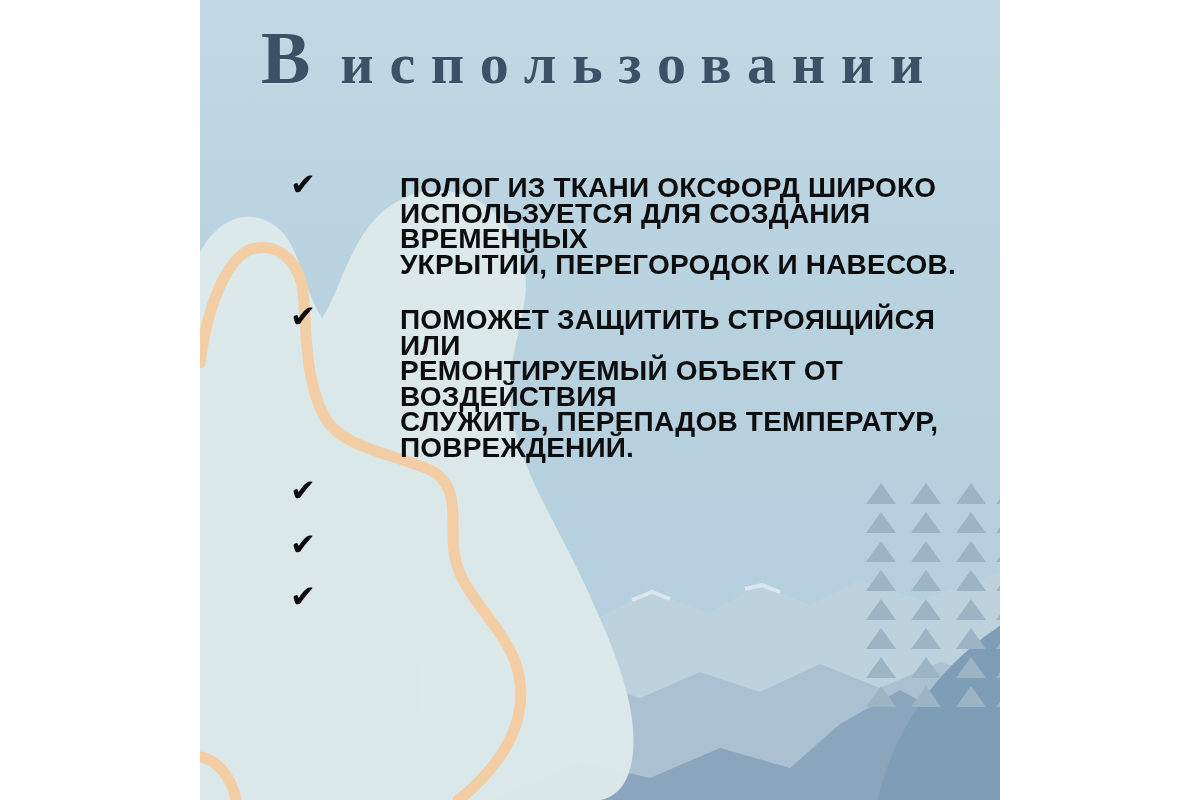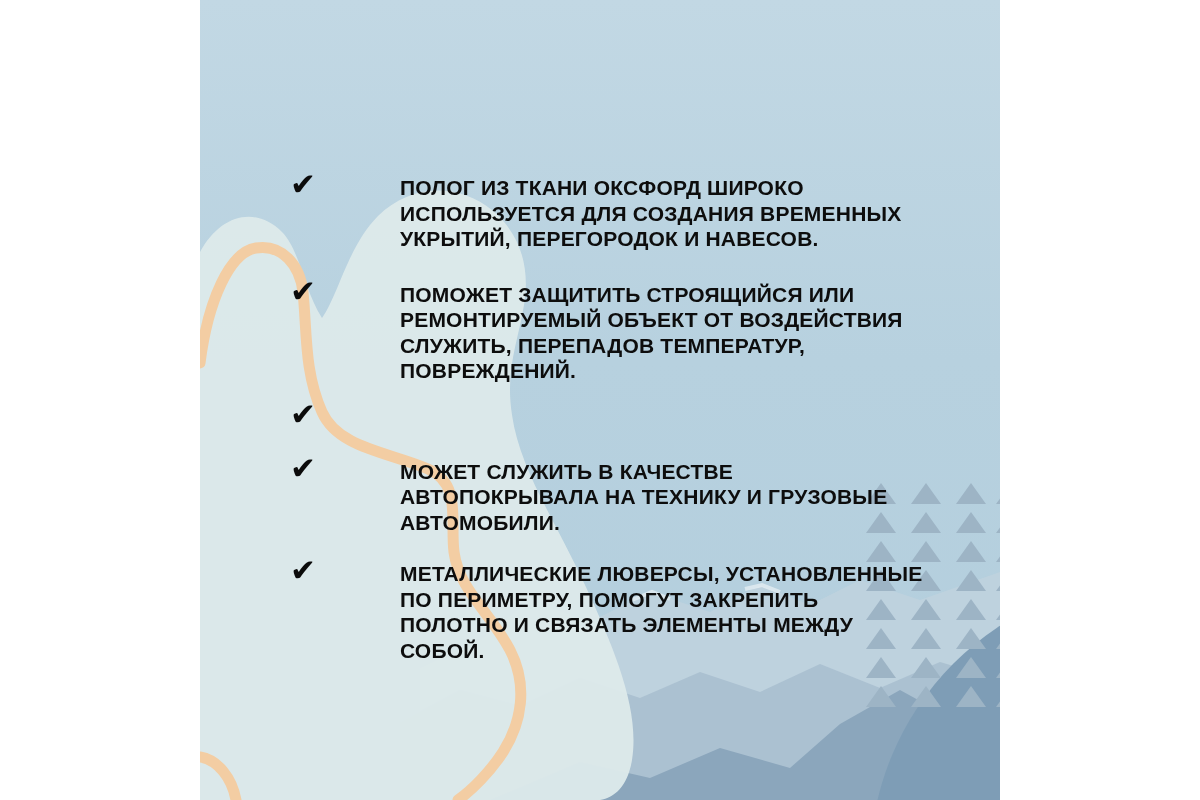--- a/index.html
+++ b/index.html
@@ -14,21 +14,21 @@
   .title-initial{font-size:74px;letter-spacing:0;vertical-align:baseline;}
   .title-rest{font-size:58px;letter-spacing:0.27em;margin-left:30px;}
   .checklist{position:absolute;left:90px;top:175px;width:690px;margin:0;padding:0;list-style:none;}
   .checklist li{display:flex;align-items:flex-start;}
   .checklist li:nth-child(1){margin-bottom:30px;}
   .checklist li:nth-child(2){margin-bottom:21px;}
   .checklist li:nth-child(3){margin-bottom:28px;}
   .checklist li:nth-child(4){margin-bottom:26px;}
   .check{flex:0 0 40px;margin-right:70px;font-size:31px;line-height:26px;color:#0b0b0b;
          transform:translateY(-3px);}
-  .item-text{margin:0;font-weight:700;font-size:21px;line-height:25.5px;color:#0d0d0d;
+  .item-text{margin:0;font-weight:700;font-size:28px;line-height:25.5px;color:#0d0d0d;
              letter-spacing:0.2px;white-space:pre-line;}
 </style>
 </head>
 <body>
 
 <div class="canvas">
   <div class="poster">
 
     <svg class="decor" viewBox="0 0 800 800" aria-hidden="true">
       <defs>
@@ -84,47 +84,41 @@
           <use href="#tri" x="711" y="657"></use>
           <use href="#tri" x="756" y="657"></use>
           <use href="#tri" x="796" y="657"></use>
         <use href="#tri" x="666" y="686"></use>
           <use href="#tri" x="711" y="686"></use>
           <use href="#tri" x="756" y="686"></use>
           <use href="#tri" x="796" y="686"></use>
       </g>
     </svg>
 
+    <h1 class="title"><span class="title-initial">В</span><span class="title-rest">использовании</span></h1>
 
     <ul class="checklist">
         <li>
         <span class="check">✔</span>
         <p class="item-text">ПОЛОГ ИЗ ТКАНИ ОКСФОРД ШИРОКО
 ИСПОЛЬЗУЕТСЯ ДЛЯ СОЗДАНИЯ ВРЕМЕННЫХ
 УКРЫТИЙ, ПЕРЕГОРОДОК И НАВЕСОВ.</p>
       </li>
         <li>
         <span class="check">✔</span>
         <p class="item-text">ПОМОЖЕТ ЗАЩИТИТЬ СТРОЯЩИЙСЯ ИЛИ
 РЕМОНТИРУЕМЫЙ ОБЪЕКТ ОТ ВОЗДЕЙСТВИЯ
 СЛУЖИТЬ, ПЕРЕПАДОВ ТЕМПЕРАТУР,
 ПОВРЕЖДЕНИЙ.</p>
       </li>
         <li>
         <span class="check">✔</span>
       </li>
         <li>
         <span class="check">✔</span>
-        <p class="item-text">МОЖЕТ СЛУЖИТЬ В КАЧЕСТВЕ
-АВТОПОКРЫВАЛА НА ТЕХНИКУ И ГРУЗОВЫЕ
-АВТОМОБИЛИ.</p>
       </li>
         <li>
         <span class="check">✔</span>
-        <p class="item-text">МЕТАЛЛИЧЕСКИЕ ЛЮВЕРСЫ, УСТАНОВЛЕННЫЕ
-ПО ПЕРИМЕТРУ, ПОМОГУТ ЗАКРЕПИТЬ
-ПОЛОТНО И СВЯЗАТЬ ЭЛЕМЕНТЫ МЕЖДУ
-СОБОЙ.</p>
       </li>
       </ul>
 
   </div>
 </div>
 
 </body></html>

